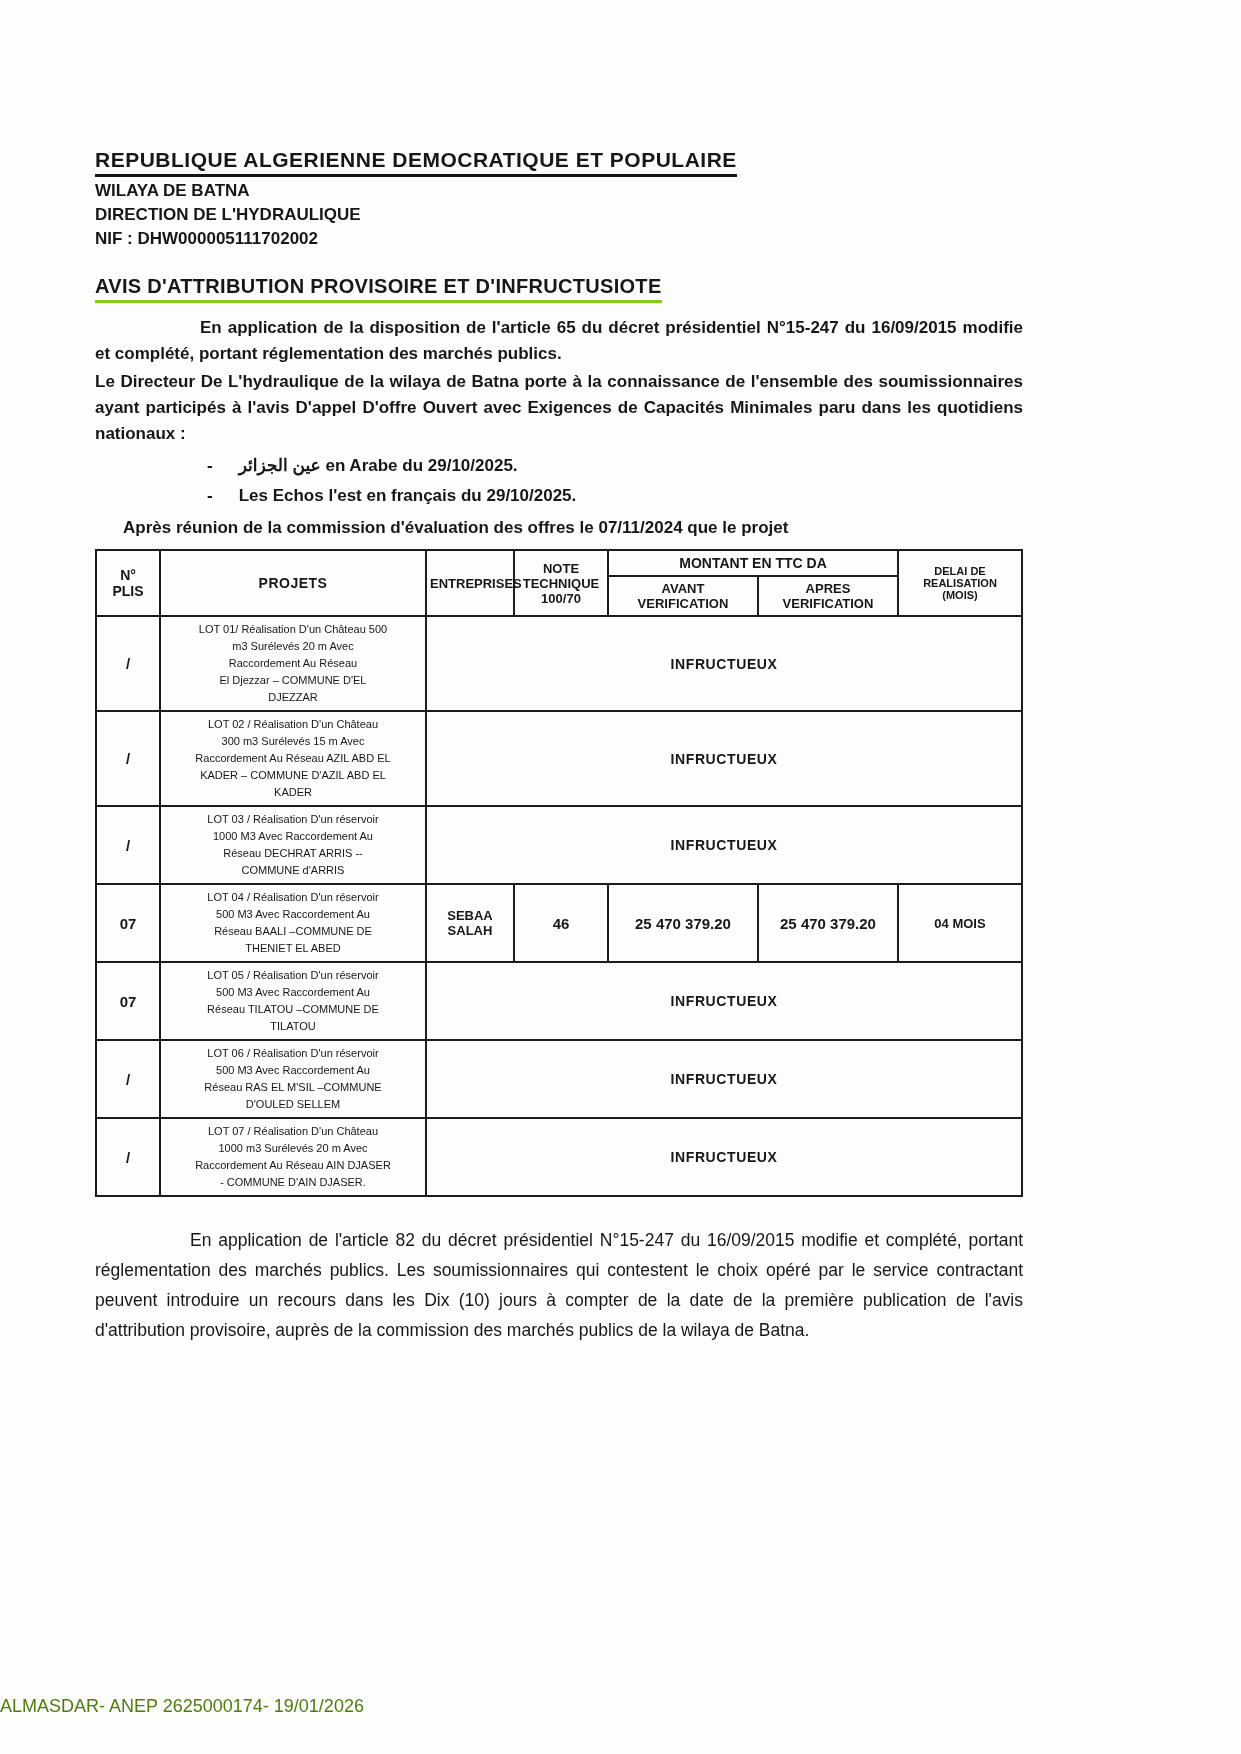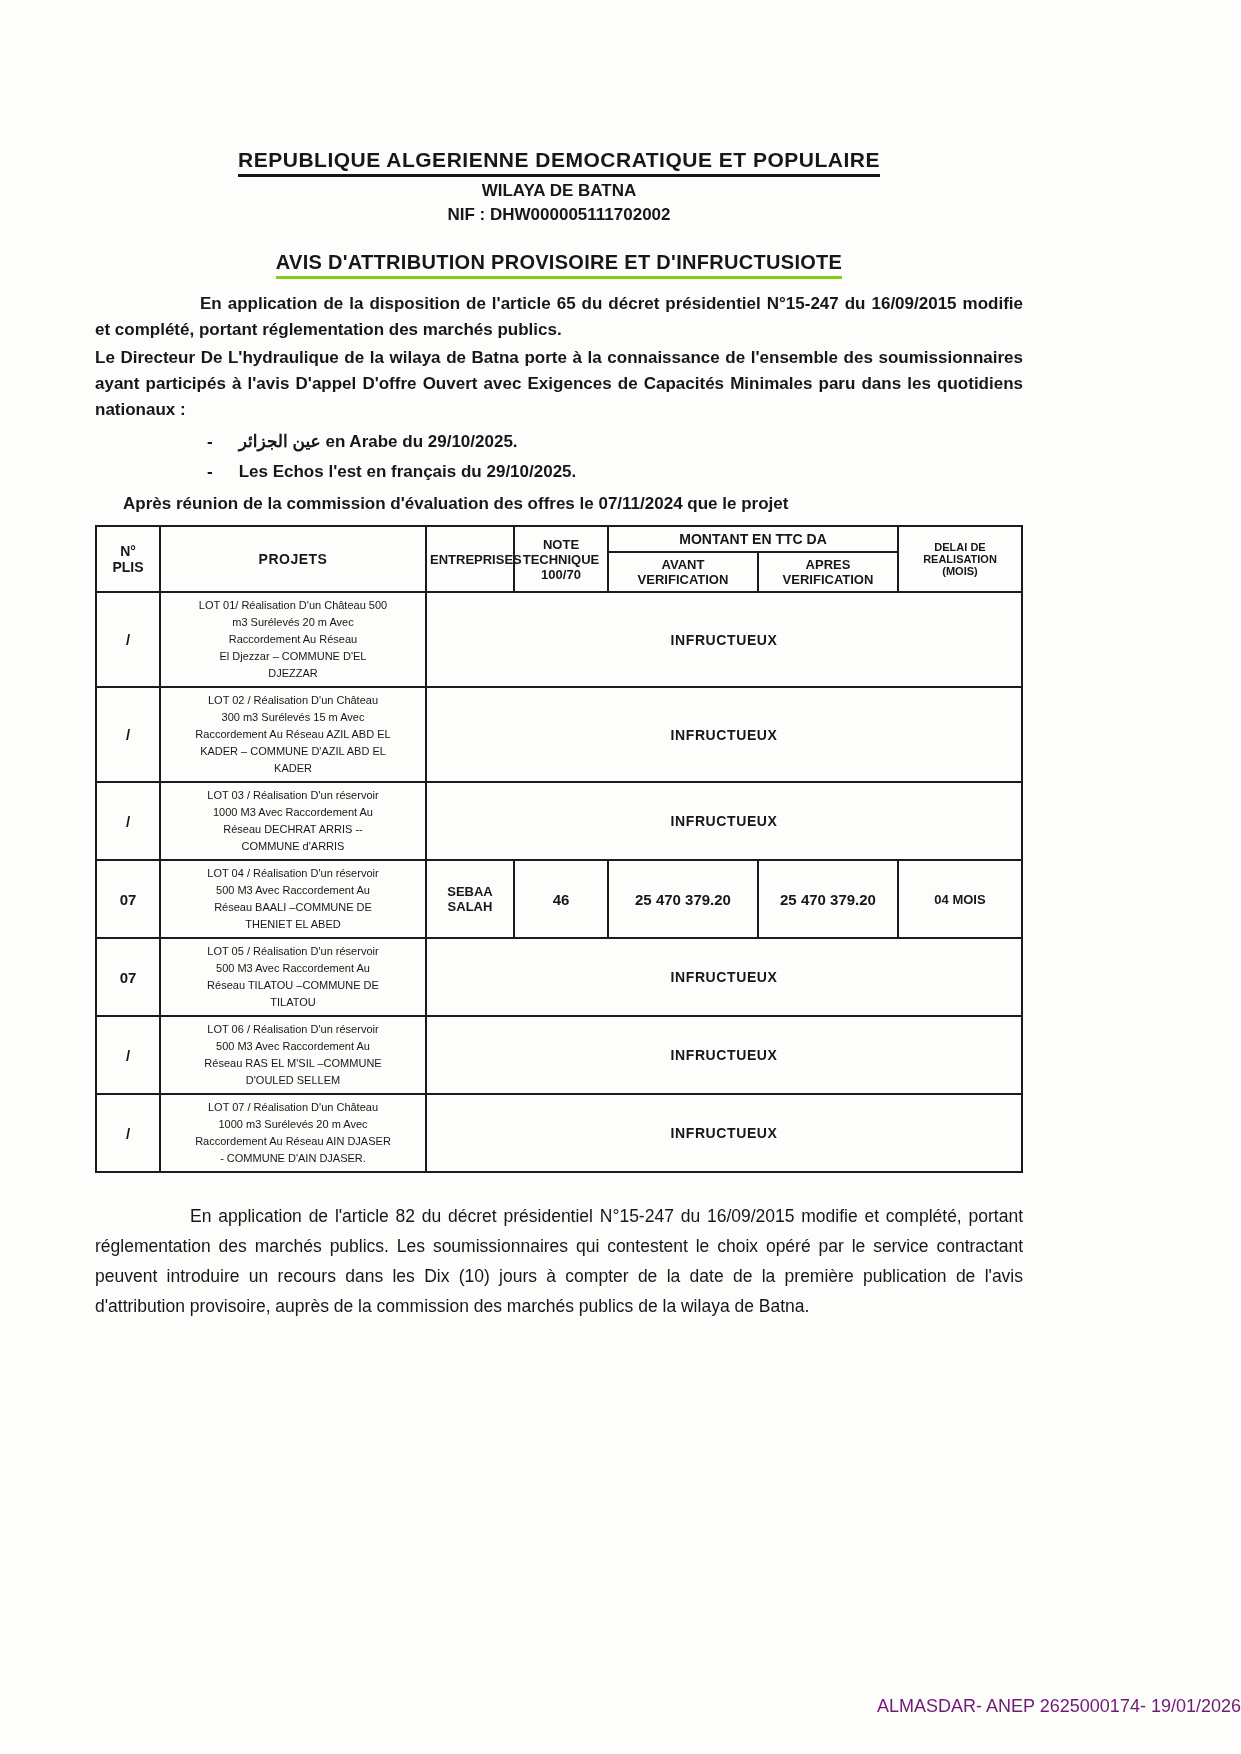--- a/index.html
+++ b/index.html
@@ -9,21 +9,21 @@
     background:#fdfdfb;
     color:#171717;
     font-family:"Liberation Sans", sans-serif;
     overflow:hidden;
   }
   .page{
     position:absolute;
     left:95px; top:148px;
     width:928px;
   }
-  .center{text-align:center;}
+  .center{text-align:left;}
   .hdr-republic{
     display:inline-block;
     font-size:21px;font-weight:700;letter-spacing:.5px;
     border-bottom:3px solid #161616;
     padding-bottom:2px;
   }
   .hdr-line{font-size:17px;font-weight:700;margin-top:4px;}
   .doc-title-wrap{margin-top:26px;}
   .doc-title{
     display:inline-block;
@@ -80,33 +80,34 @@
     margin-top:28px;
     font-size:17.5px;font-weight:400;
     line-height:30px;
     text-align:justify;
     text-indent:95px;
   }
   .footer{
     position:absolute;
     left:0; top:1696px;
     width:1241px;
-    text-align:right;
+    text-align:left;
     font-size:18px;font-weight:400;
-    color:#701a75;
+    color:#4d7c0f;
   }
 </style>
 </head>
 <body>
 
 <div class="page">
 
   <div class="center">
     <span class="hdr-republic">REPUBLIQUE ALGERIENNE  DEMOCRATIQUE ET POPULAIRE</span>
     <div class="hdr-line">WILAYA DE BATNA</div>
+    <div class="hdr-line">DIRECTION  DE L'HYDRAULIQUE</div>
     <div class="hdr-line">NIF : DHW000005111702002</div>
   </div>
 
   <div class="center doc-title-wrap">
     <span class="doc-title">AVIS D'ATTRIBUTION PROVISOIRE ET D'INFRUCTUSIOTE</span>
   </div>
 
   <p class="para p1">En application de la disposition de l'article 65 du décret présidentiel N°15-247 du 16/09/2015 modifie et complété,  portant réglementation des marchés publics.</p>
   <p class="para p2">Le Directeur De L'hydraulique de la wilaya de Batna porte à la connaissance de l'ensemble des soumissionnaires ayant participés à l'avis D'appel D'offre Ouvert avec Exigences de Capacités Minimales paru dans les quotidiens nationaux :</p>
 

